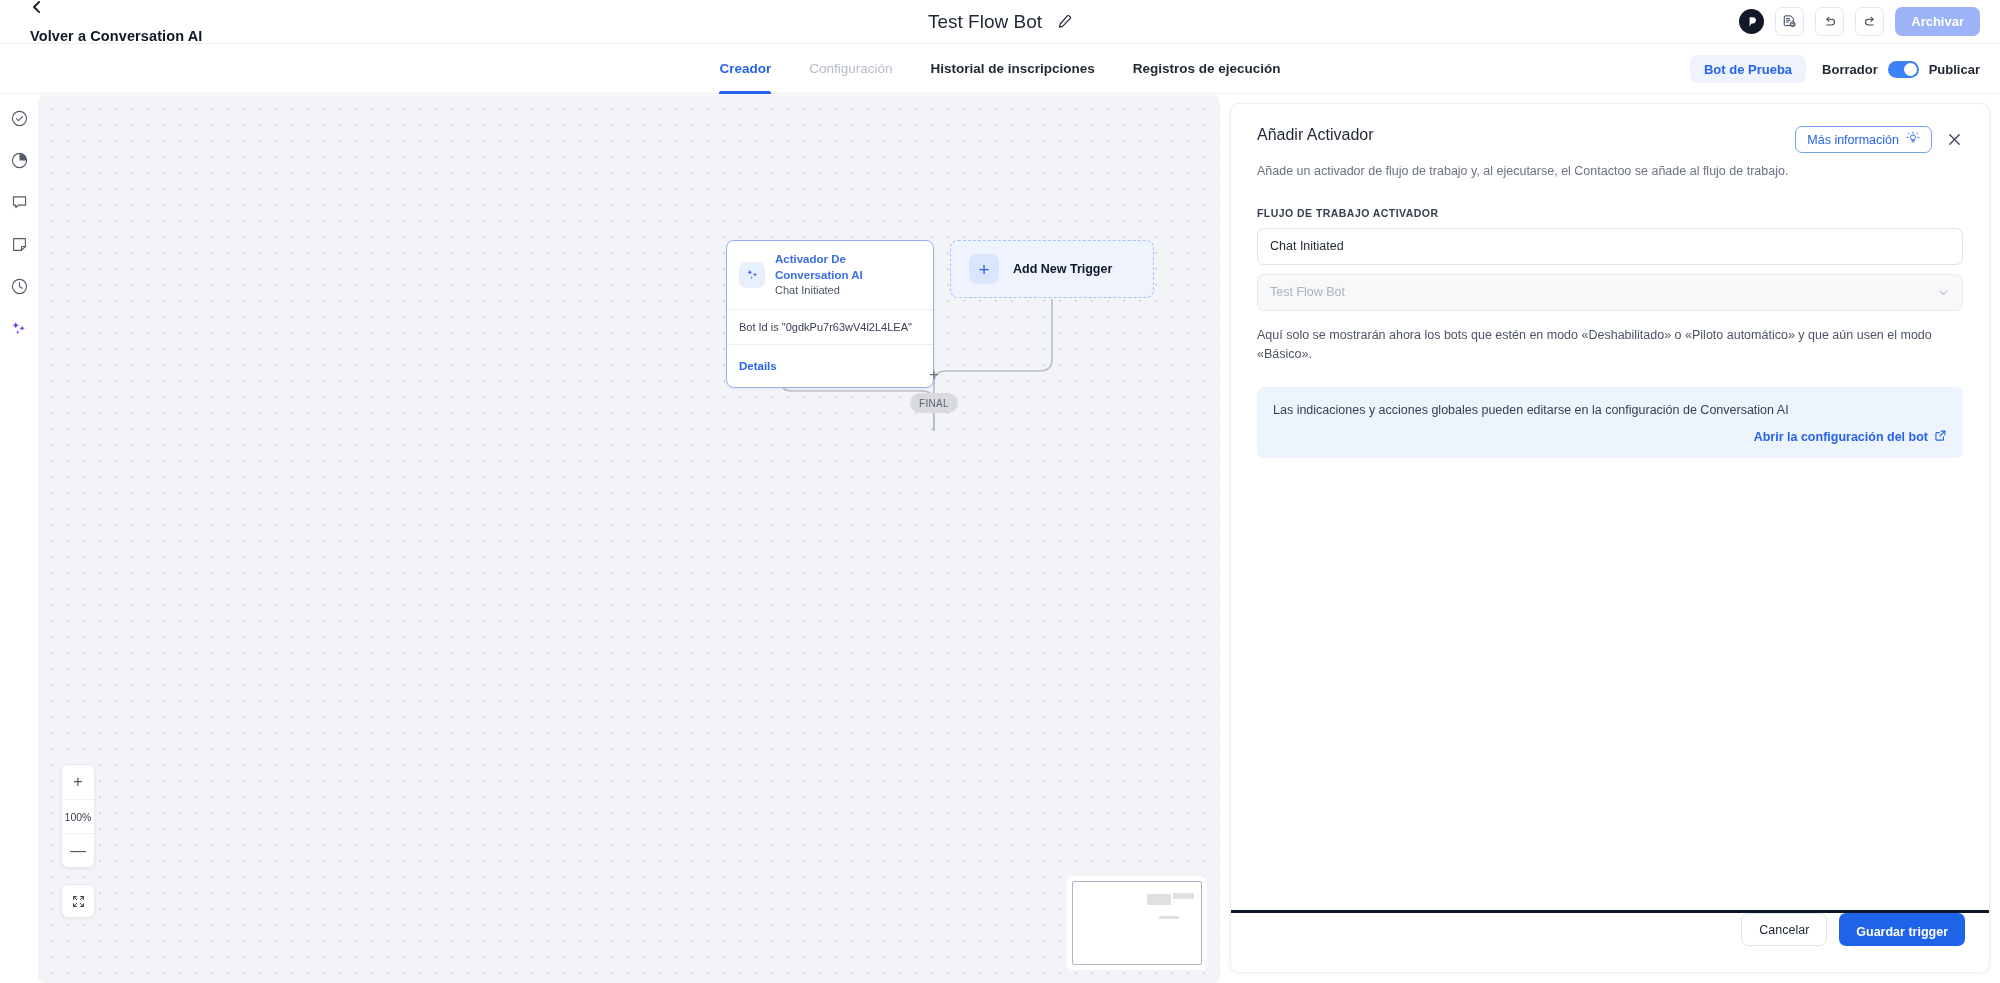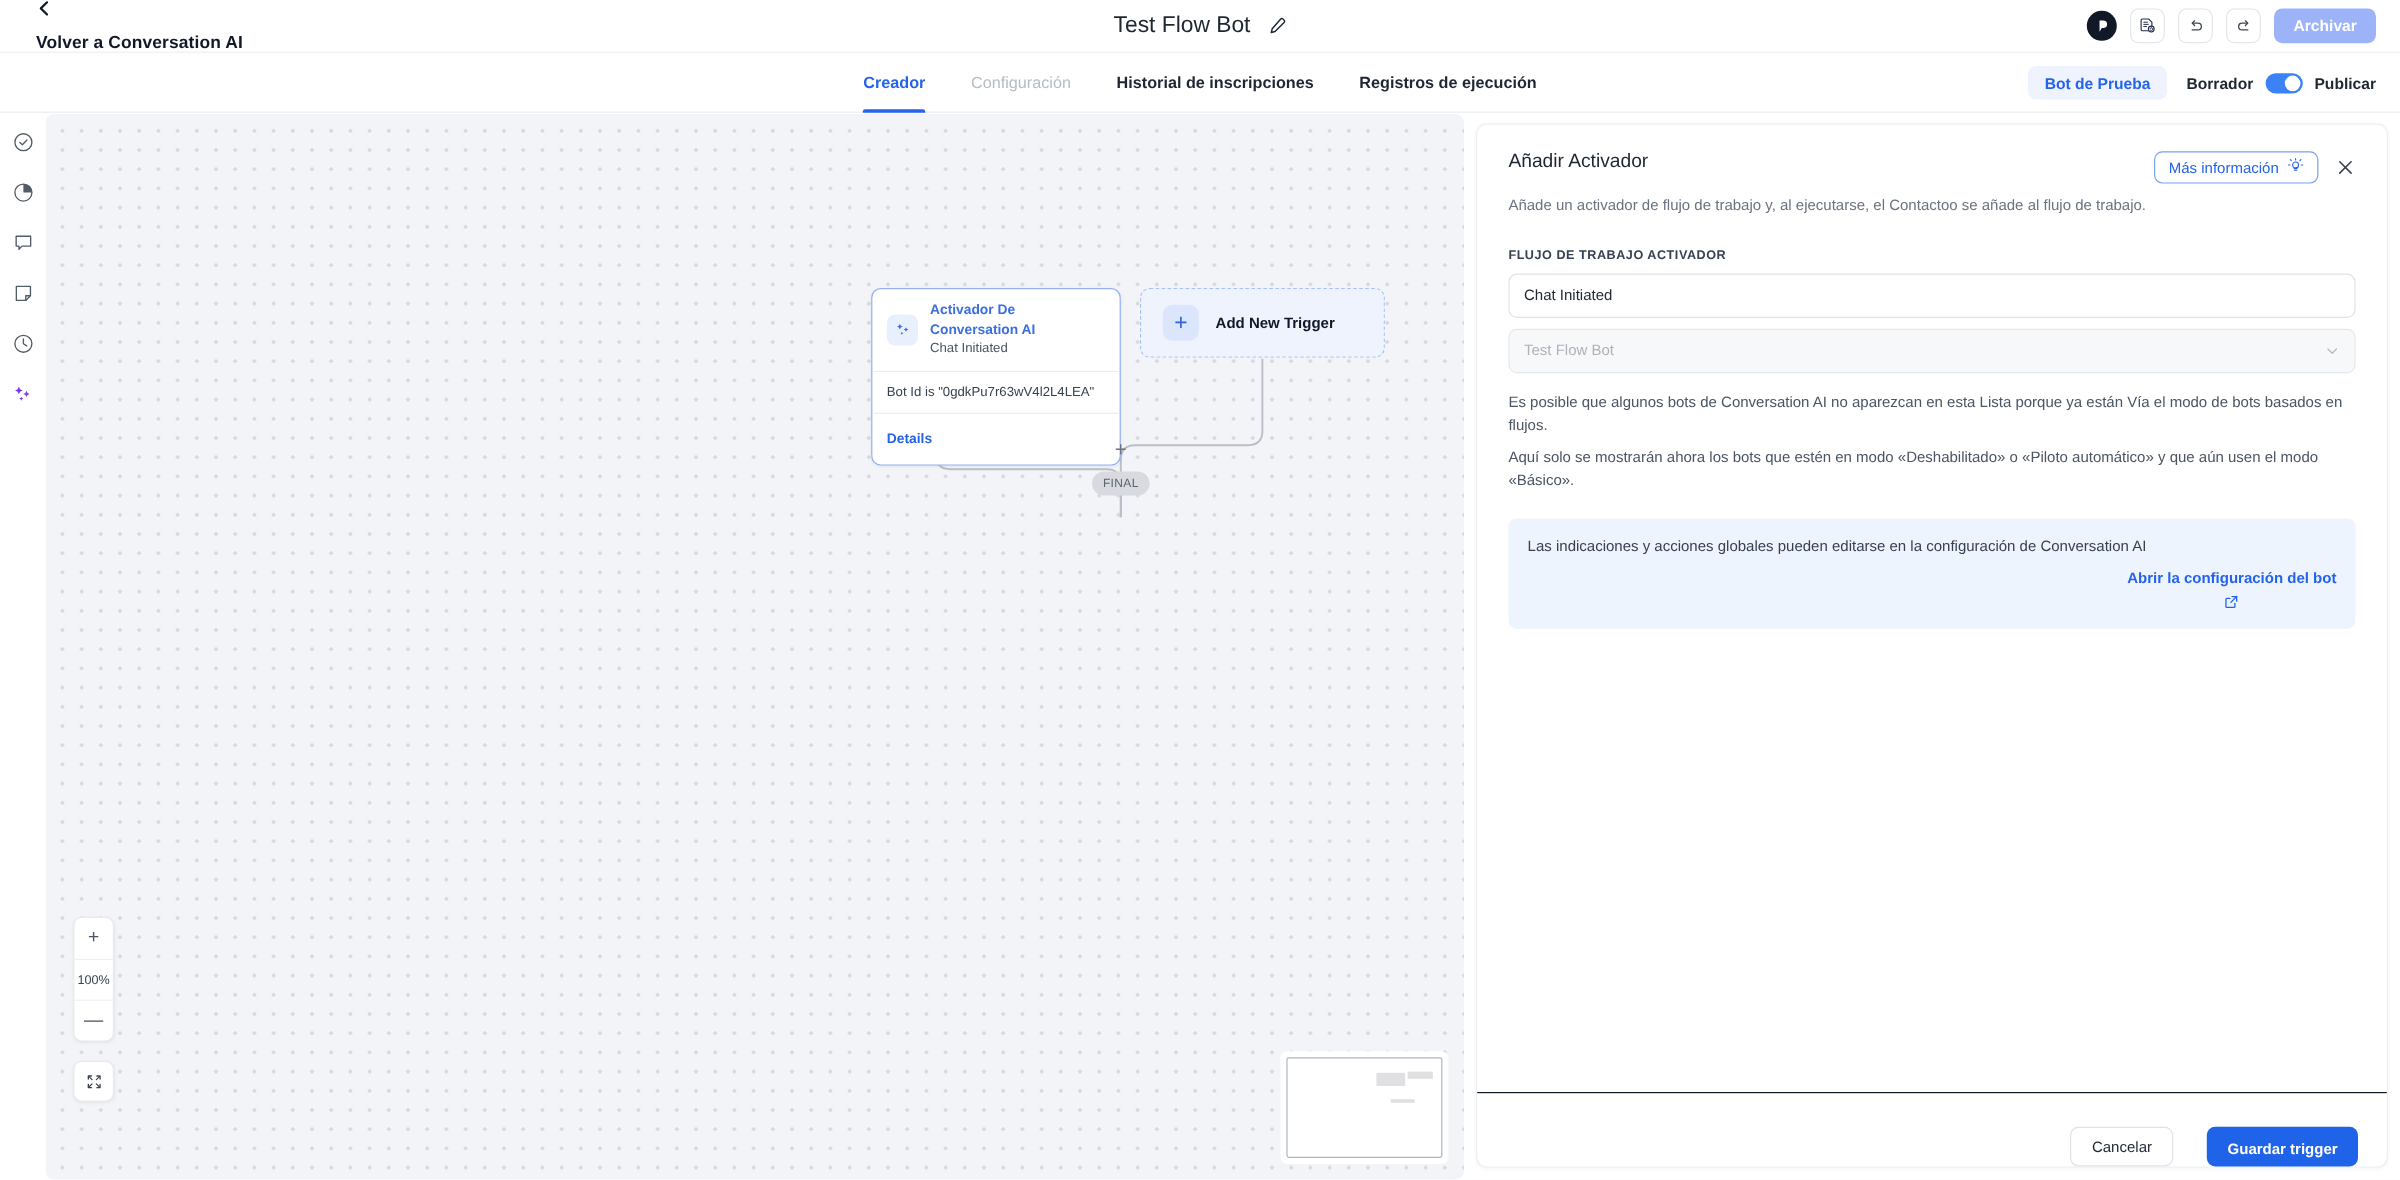--- a/index.html
+++ b/index.html
@@ -246,27 +246,27 @@
   .hint + .hint { margin-top: 7px; }
 
   .info-box {
     margin-top: 22px; background: #eef4fd; border-radius: 7px;
     padding: 14px 16px 13px 16px;
   }
   .info-text { font-size: 12.5px; color: #374151; line-height: 1.5; }
   .info-link-row { margin-top: 10px; display: flex; justify-content: flex-end; }
   .info-link {
     font-size: 12.5px; font-weight: 700; color: #2563eb; cursor: pointer;
-    display: flex; align-items: center; gap: 6px; flex-direction: column;
+    display: flex; align-items: center; gap: 6px;
   }
 
   .panel-footer {
-    height: 62px; border-top: 1px solid #0f172a;
-    display: flex; align-items: flex-end; justify-content: flex-end;
-    gap: 28px; padding-right: 24px;
+    height: 62px; border-top: 3px solid #0f172a;
+    display: flex; align-items: flex-start; justify-content: flex-end;
+    gap: 12px; padding-right: 24px;
   }
   .btn-cancel {
     height: 33px; padding: 0 17px; border-radius: 7px;
     background: #ffffff; border: 1px solid #dfe3e8; color: #1f2733;
     font-size: 12.5px; cursor: pointer; font-family: "Liberation Sans", sans-serif;
   }
   .btn-save {
     height: 33px; padding: 12px 17px; border-radius: 7px;
     background: #1f63e8; border: none; color: #ffffff;
     font-size: 12.5px; font-weight: 700; cursor: pointer;
@@ -470,21 +470,20 @@
 
     <div class="select-box">
       <span>Test Flow Bot</span>
       <span class="select-chevron">
         <svg viewBox="0 0 14 14" width="13" height="13">
             <path d="M3.2 5.2 7 9l3.8-3.8" fill="none" stroke="#b6bcc6" stroke-width="1.25" stroke-linecap="round" stroke-linejoin="round"></path>
           </svg>
       </span>
     </div>
 
-    <div class="hint">Es posible que algunos bots de Conversation AI no aparezcan en esta Lista porque ya están Vía el modo de bots basados en flujos.</div>
     <div class="hint">Aquí solo se mostrarán ahora los bots que estén en modo «Deshabilitado» o «Piloto automático» y que aún usen el modo «Básico».</div>
 
     <div class="info-box">
       <div class="info-text">Las indicaciones y acciones globales pueden editarse en la configuración de Conversation AI</div>
       <div class="info-link-row">
         <span class="info-link">
           <span>Abrir la configuración del bot</span>
           <span>
             <svg viewBox="0 0 16 16" width="13" height="13">
               <path d="M8.6 2.6h4.8v4.8" fill="none" stroke="#2563eb" stroke-width="1.35" stroke-linecap="round" stroke-linejoin="round"></path>

